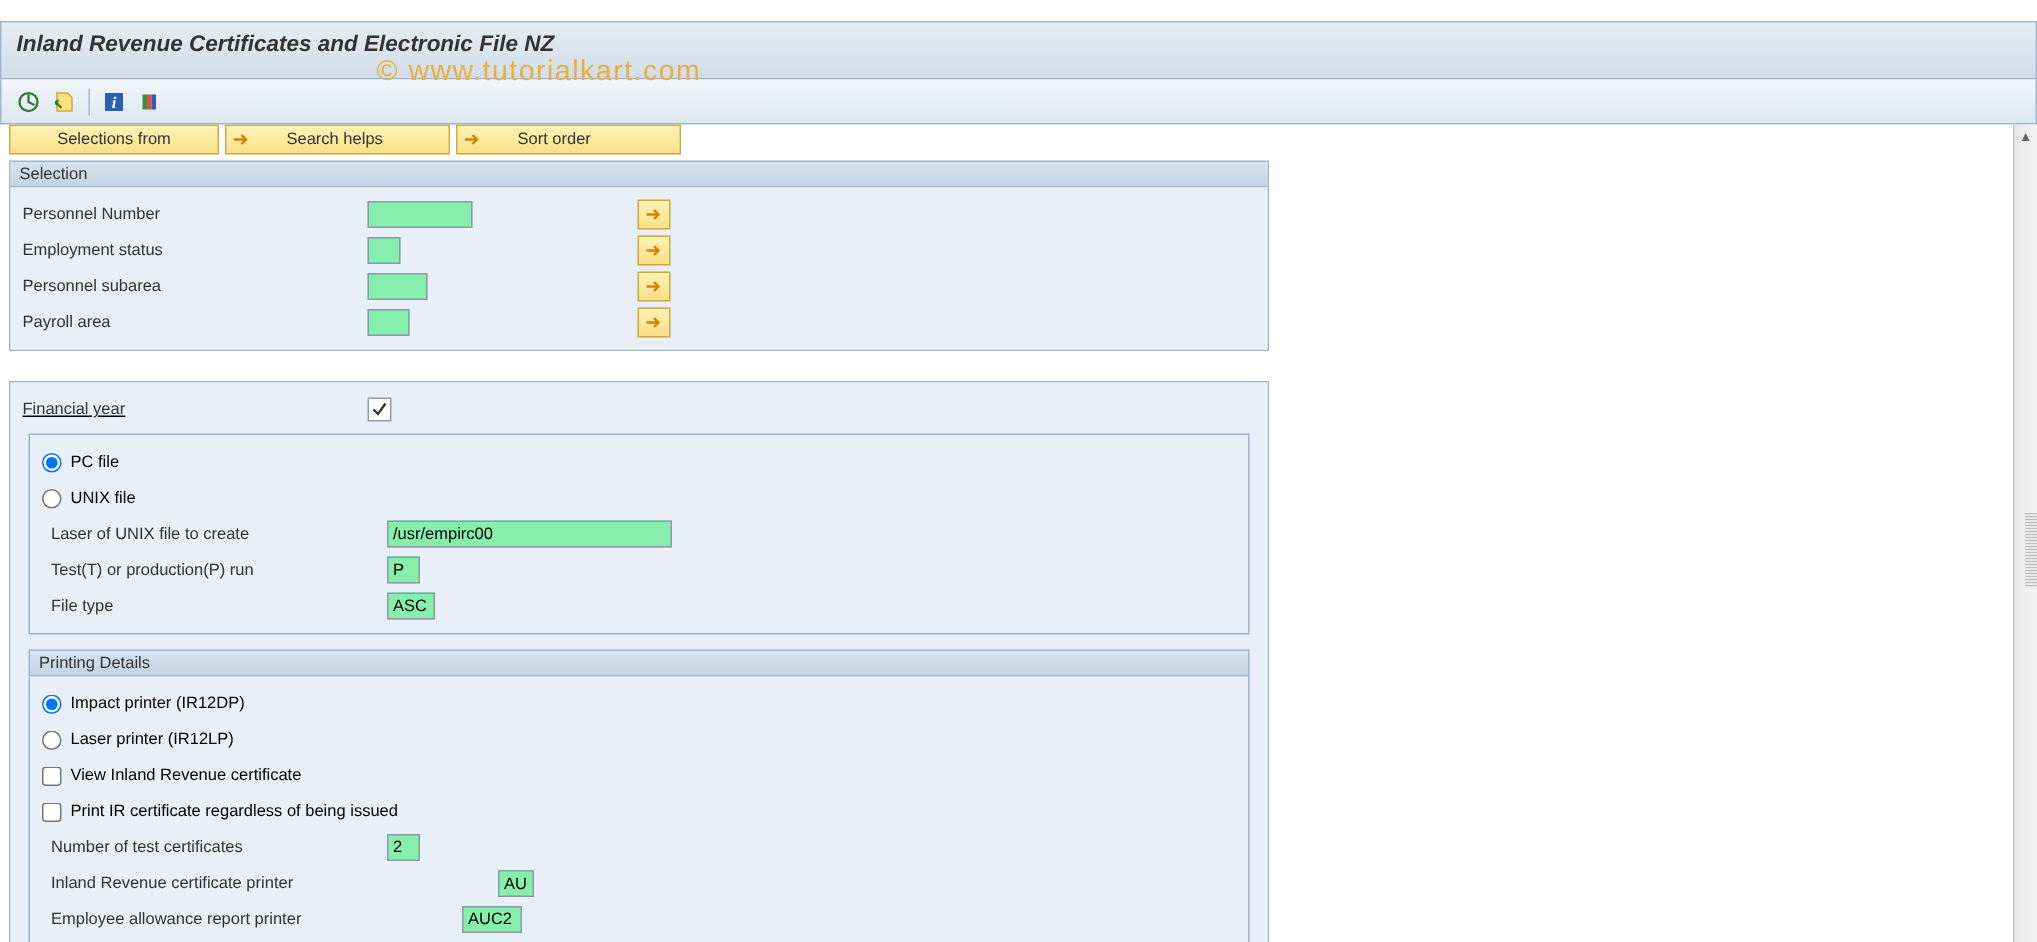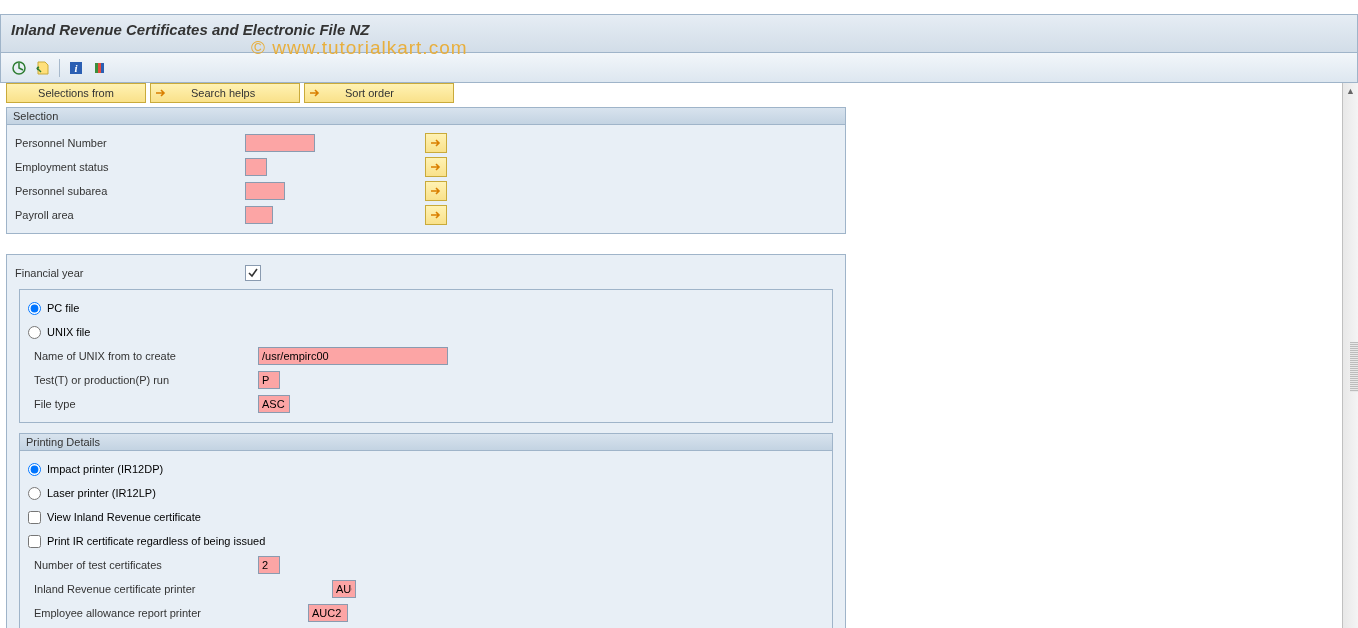--- a/index.html
+++ b/index.html
@@ -18,21 +18,21 @@
 .y-btn.short{ width:140px; justify-content:center;}
 .y-btn.arrow{ width:150px; padding:0 6px 0 4px;}
 .y-btn .arrow-ico{ margin-right:24px; }
 .group { border: 1px solid #9fb4c9; margin-bottom: 20px; width: 840px; }
 .group.sub{ margin:4px 8px 10px 8px; width:auto;}
 .group-title { background: linear-gradient(to bottom,#d8e3ee,#c3d3e2); border-bottom: 1px solid #9fb4c9; padding: 2px 6px; color:#333; }
 .group-body { background: #e8eff6; padding: 6px 8px; }
 .row { display:flex; align-items:center; height:24px; }
 .row .lbl{ width: 230px; color:#333; }
 .row .lbl.indent{ padding-left:6px;}
-input[type=text]{ border:1px solid #8a9bb0; background:#fca5a5; height:18px; padding:1px 3px; font-size:11px;}
+input[type=text]{ border:1px solid #8a9bb0; background:#86efac; height:18px; padding:1px 3px; font-size:11px;}
 .inp-md{ width:70px;} .inp-sm{ width:22px;} .inp-s2{width:40px;} .inp-lg{width:190px;}
 .multi-btn{ width:22px;height:20px; background:linear-gradient(to bottom,#fff2b3,#f9e18a); border:1px solid #c9aa3a; display:inline-flex;align-items:center;justify-content:center; margin-left:110px; cursor:pointer;}
 .radio, .chk { display:inline-flex; align-items:flex-start; gap:6px; }
 input[type=radio],input[type=checkbox]{ margin:0; }
 .chkbox-skin{ width:16px;height:16px;border:1px solid #8a9bb0;background:#fff; display:inline-block;}
 .watermark{ position:absolute; left:250px; top:-16px; color:#e8af3d; font-size:19px; font-weight:300; letter-spacing:1px; pointer-events:none; font-family:"Trebuchet MS",sans-serif;}
 .sel-field{ display:flex; align-items:center;}
 .grip{ position:absolute; right:0; top:50%; width:8px; height:50px; transform:translateY(-50%); background:repeating-linear-gradient(#bcbcbc,#bcbcbc 1px,#e8e8e8 1px,#e8e8e8 2px); }
 svg{display:block;}
 </style>
@@ -144,21 +144,21 @@
                   <path d="M1 5 H9 M6 2 L9 5 L6 8" stroke="#d97f00" stroke-width="1.6" fill="none"></path>
                 </svg>
               </span>
             </div>
       </div>
     </div>
   </div>
 
   <div class="group" style="margin-bottom:0;">
     <div class="group-body" style="padding:6px 4px;">
-      <div class="row" style="padding-left:4px;">
+      <div class="row" style="padding-left:4px;text-decoration:underline;">
         <span class="lbl">Financial year</span>
         <span class="chkbox-skin" style="position:relative;">
               <svg style="position:absolute;top:1px;left:1px" width="12" height="12">
                 <path d="M2 6 L5 9 L10 2" stroke="#333" stroke-width="1.6" fill="none"></path>
               </svg>
             </span>
       </div>
 
       <div class="group sub">
         <div class="group-body">
@@ -168,21 +168,21 @@
                   <span>PC file</span>
                 </label>
               </div>
           <div class="row">
                 <label class="radio">
                   <input type="radio" name="ft" style="">
                   <span>UNIX file</span>
                 </label>
               </div>
           <div class="row">
-                <span class="lbl indent">Name of UNIX from to create</span>
+                <span class="lbl indent">Laser of UNIX file to create</span>
                 <input type="text" class="inp-lg" value="/usr/empirc00" style="">
               </div>
           <div class="row">
                 <span class="lbl indent">Test(T) or production(P) run</span>
                 <input type="text" class="inp-sm" value="P" style="">
               </div>
           <div class="row">
                 <span class="lbl indent">File type</span>
                 <input type="text" style="width: 32px;" value="ASC">
               </div>

